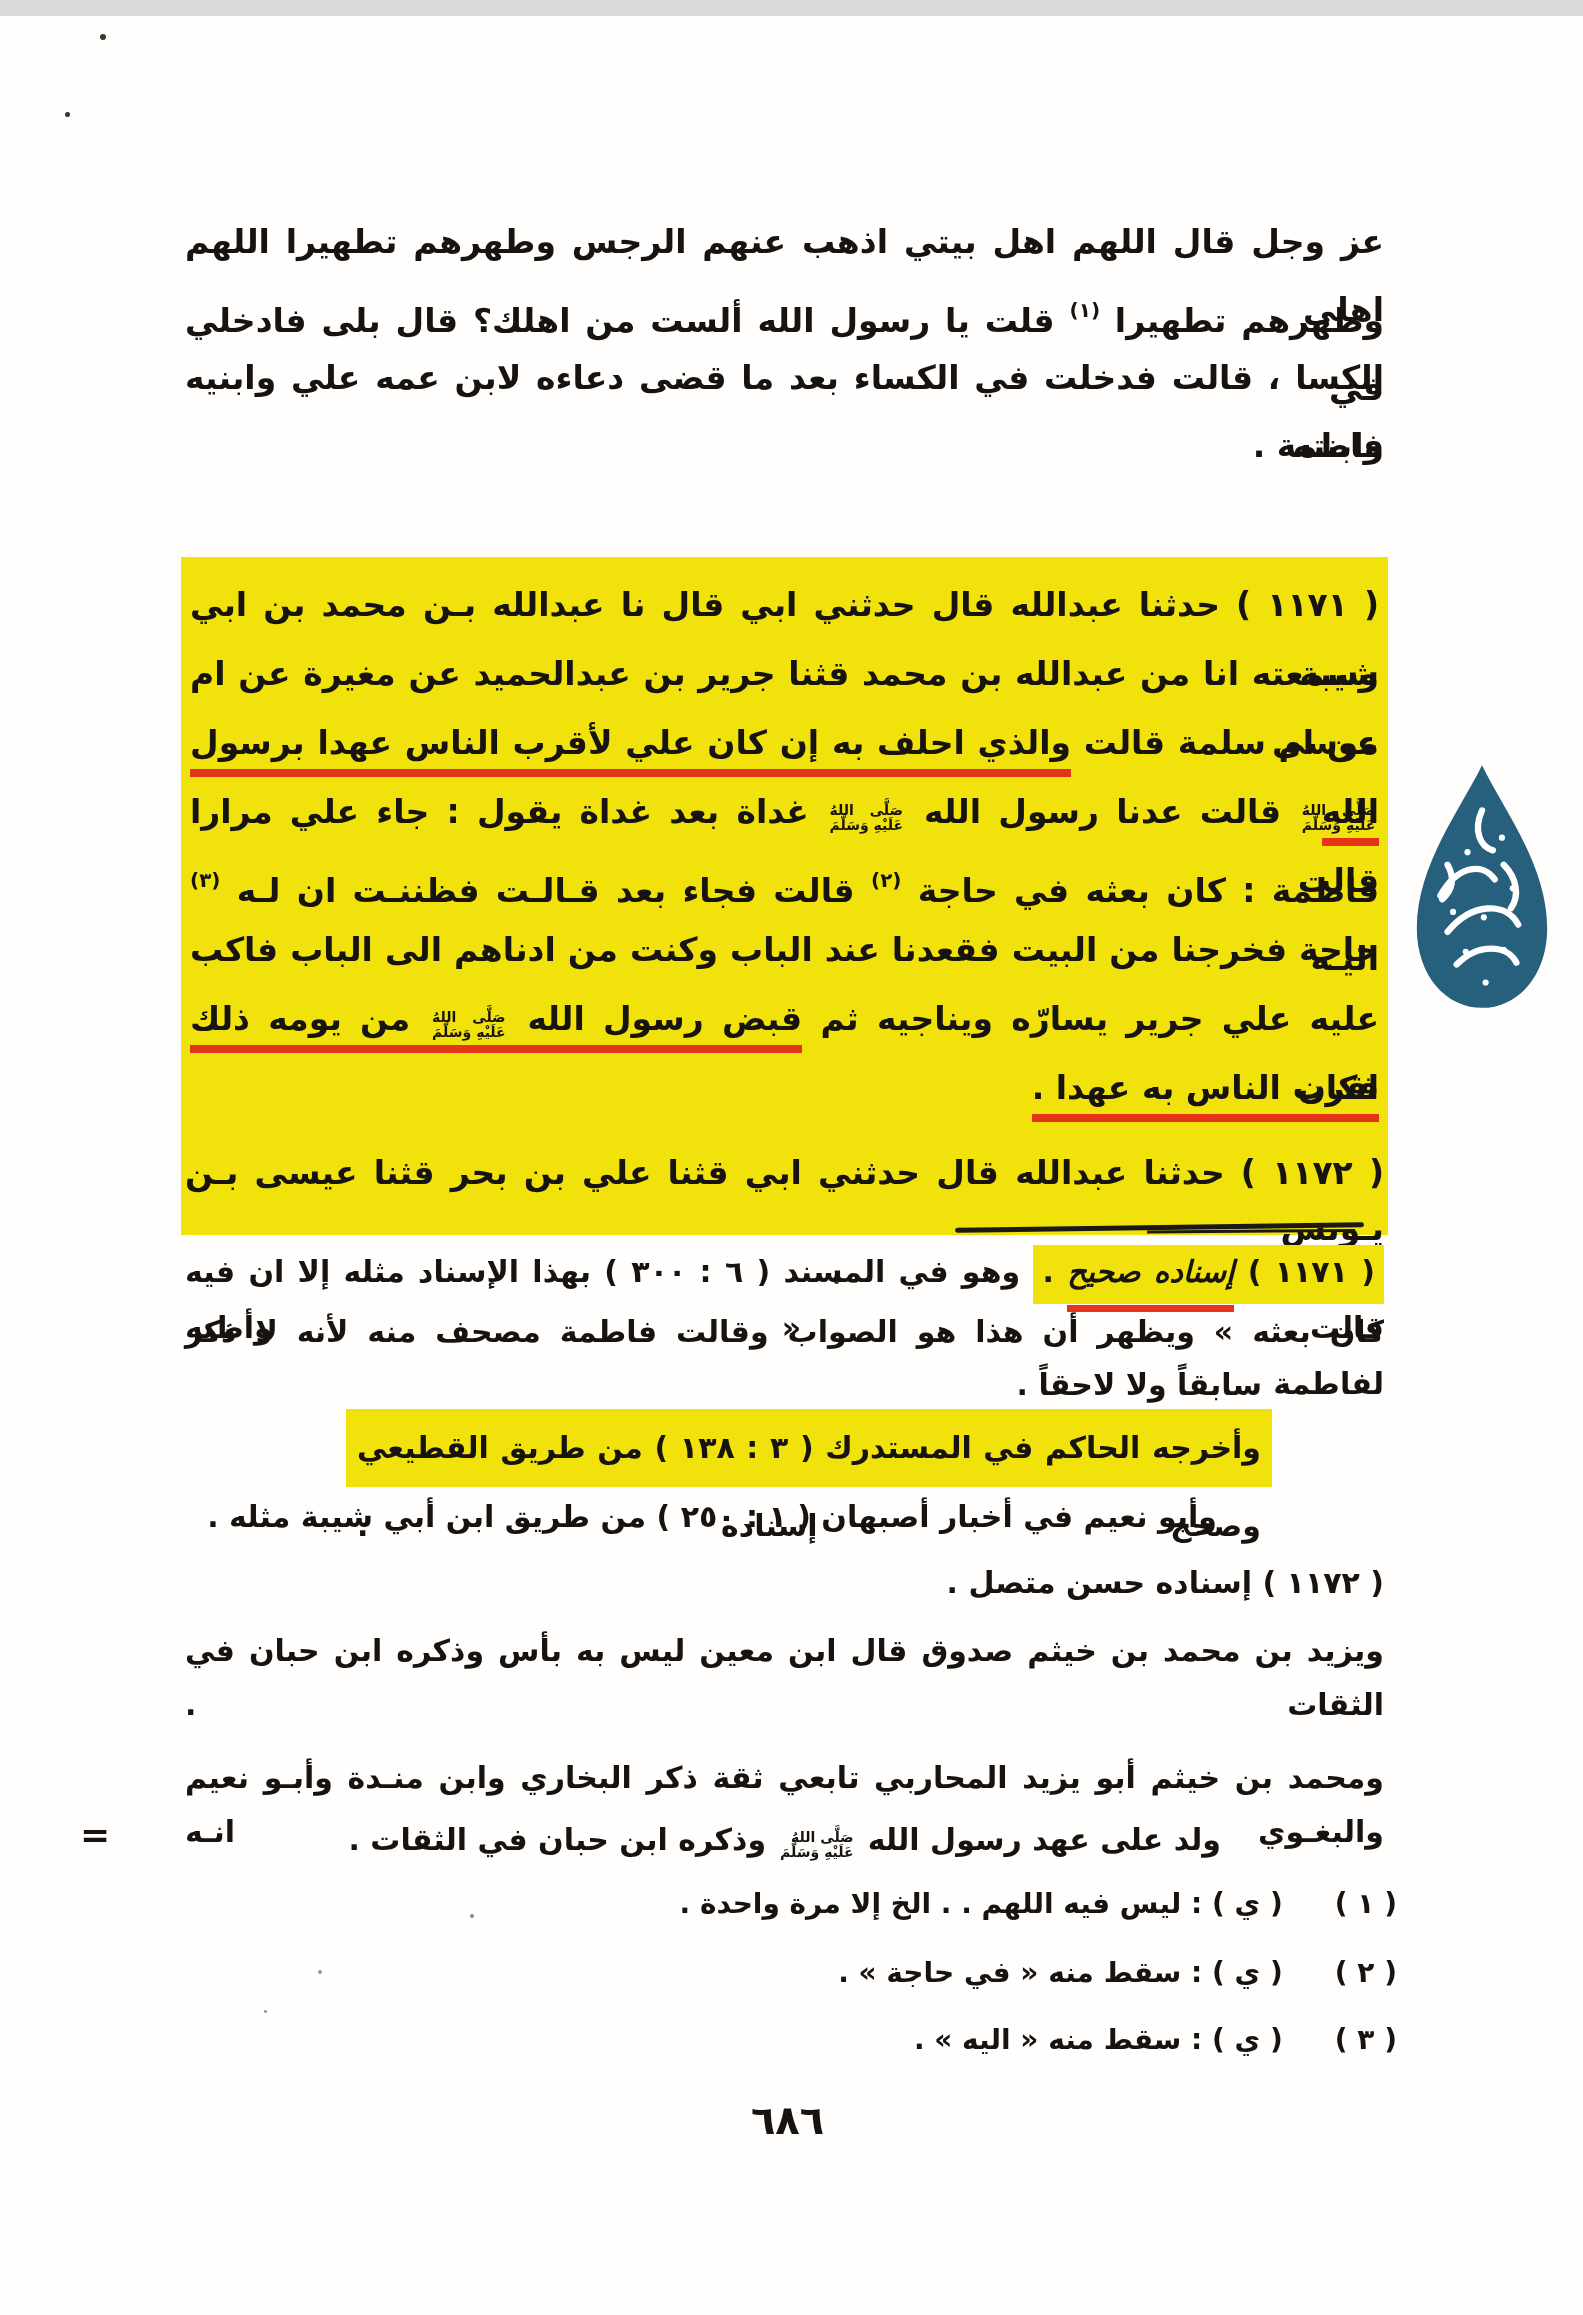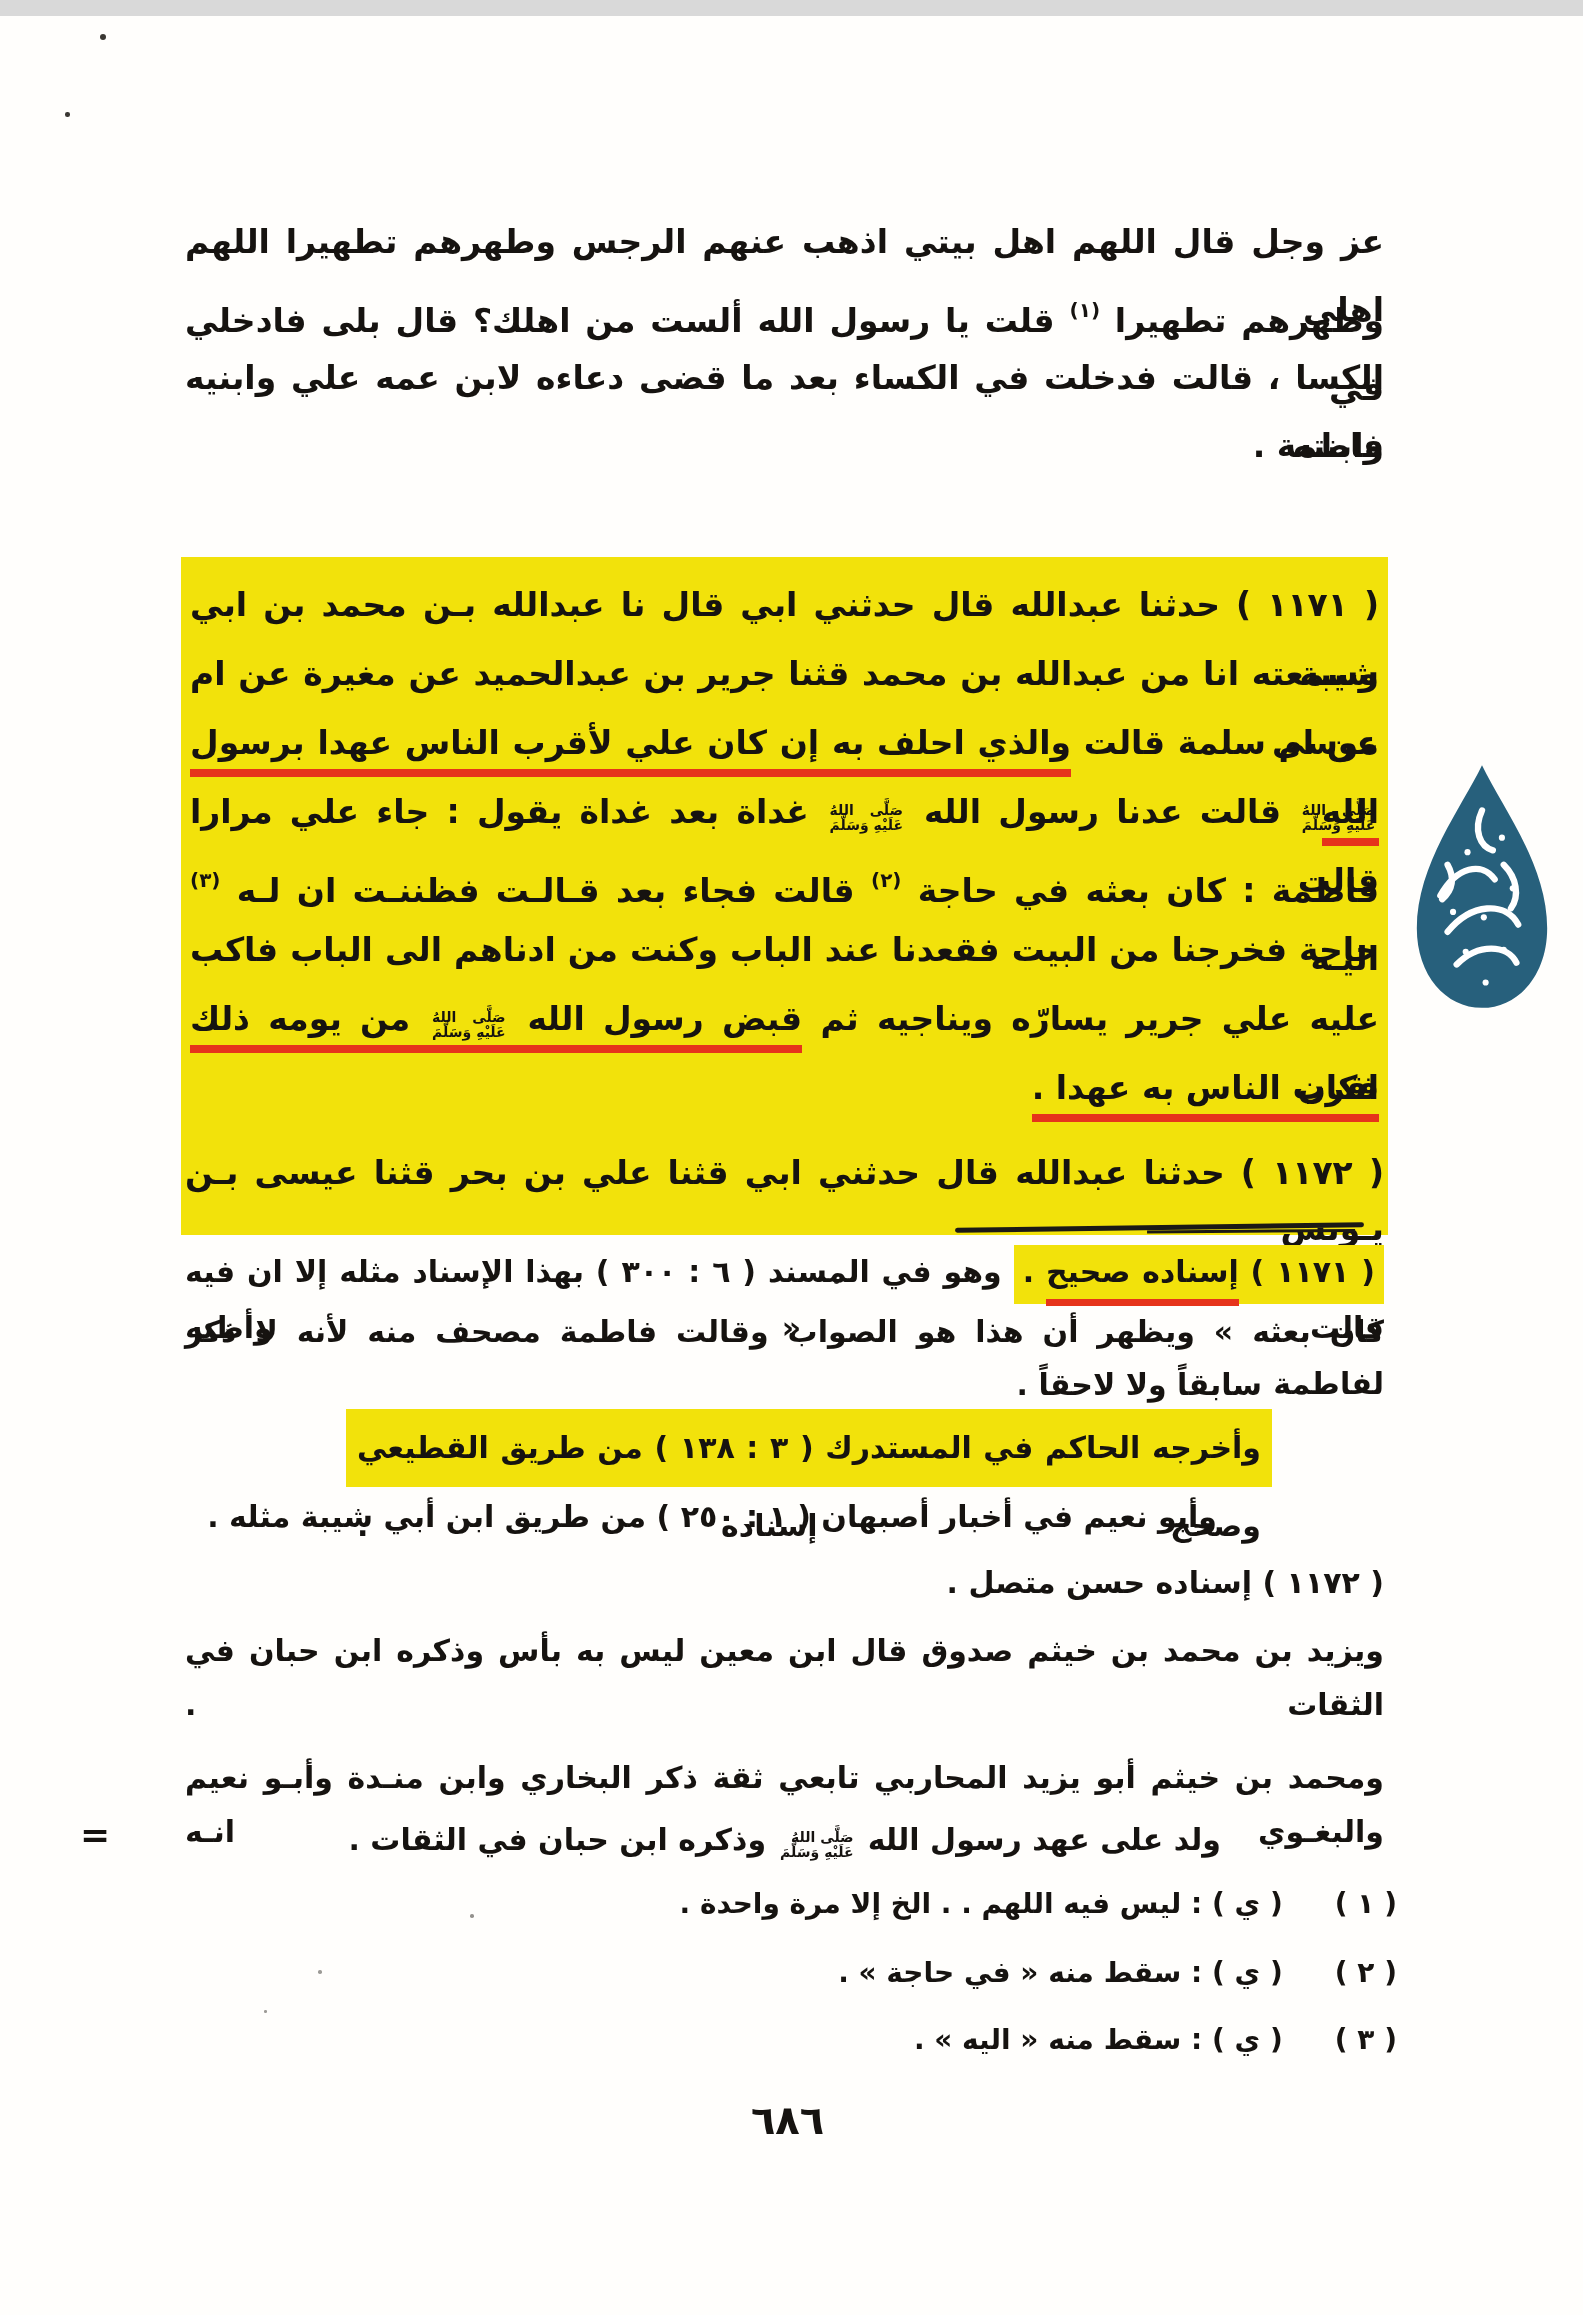--- a/index.html
+++ b/index.html
@@ -15,21 +15,21 @@
   .body-t{font-size:33px;}
   .com-t{font-size:30px;}
   .sec .line{height:68px;line-height:68px;}
   .hl-block{
     background:var(--highlight,#f2e20b);
     padding:12.7px 9px 0 9px;box-sizing:border-box;
   }
   .hl-block .line{height:69px;line-height:69px;}
   .hl-block2{background:var(--highlight,#f2e20b);box-sizing:border-box;}
   .redline{border-bottom:8.1px solid var(--underline,#e6341b);padding-bottom:7.2px;}
-  .redline2{border-bottom:7.2px solid var(--underline,#e6341b);padding-bottom:10px;}
+  .redline2{border-bottom:7.2px solid var(--underline,#e6341b);padding-bottom:16px;font-style:italic;}
   .ihl{background:var(--highlight,#f2e20b);padding:9px 9px 14.5px 9px;}
   .fnref{font-size:20px;vertical-align:14.5px;}
   .saw{
     display:inline-block;font-size:14px;line-height:1.08;text-align:right;
     vertical-align:-7.2px;margin:0 3.6px;font-weight:bold;
   }
   .fnrow{
     position:absolute;left:185px;width:1212px;height:54px;
     display:flex;gap:52px;align-items:center;direction:rtl;
     font-size:28px;font-weight:bold;

